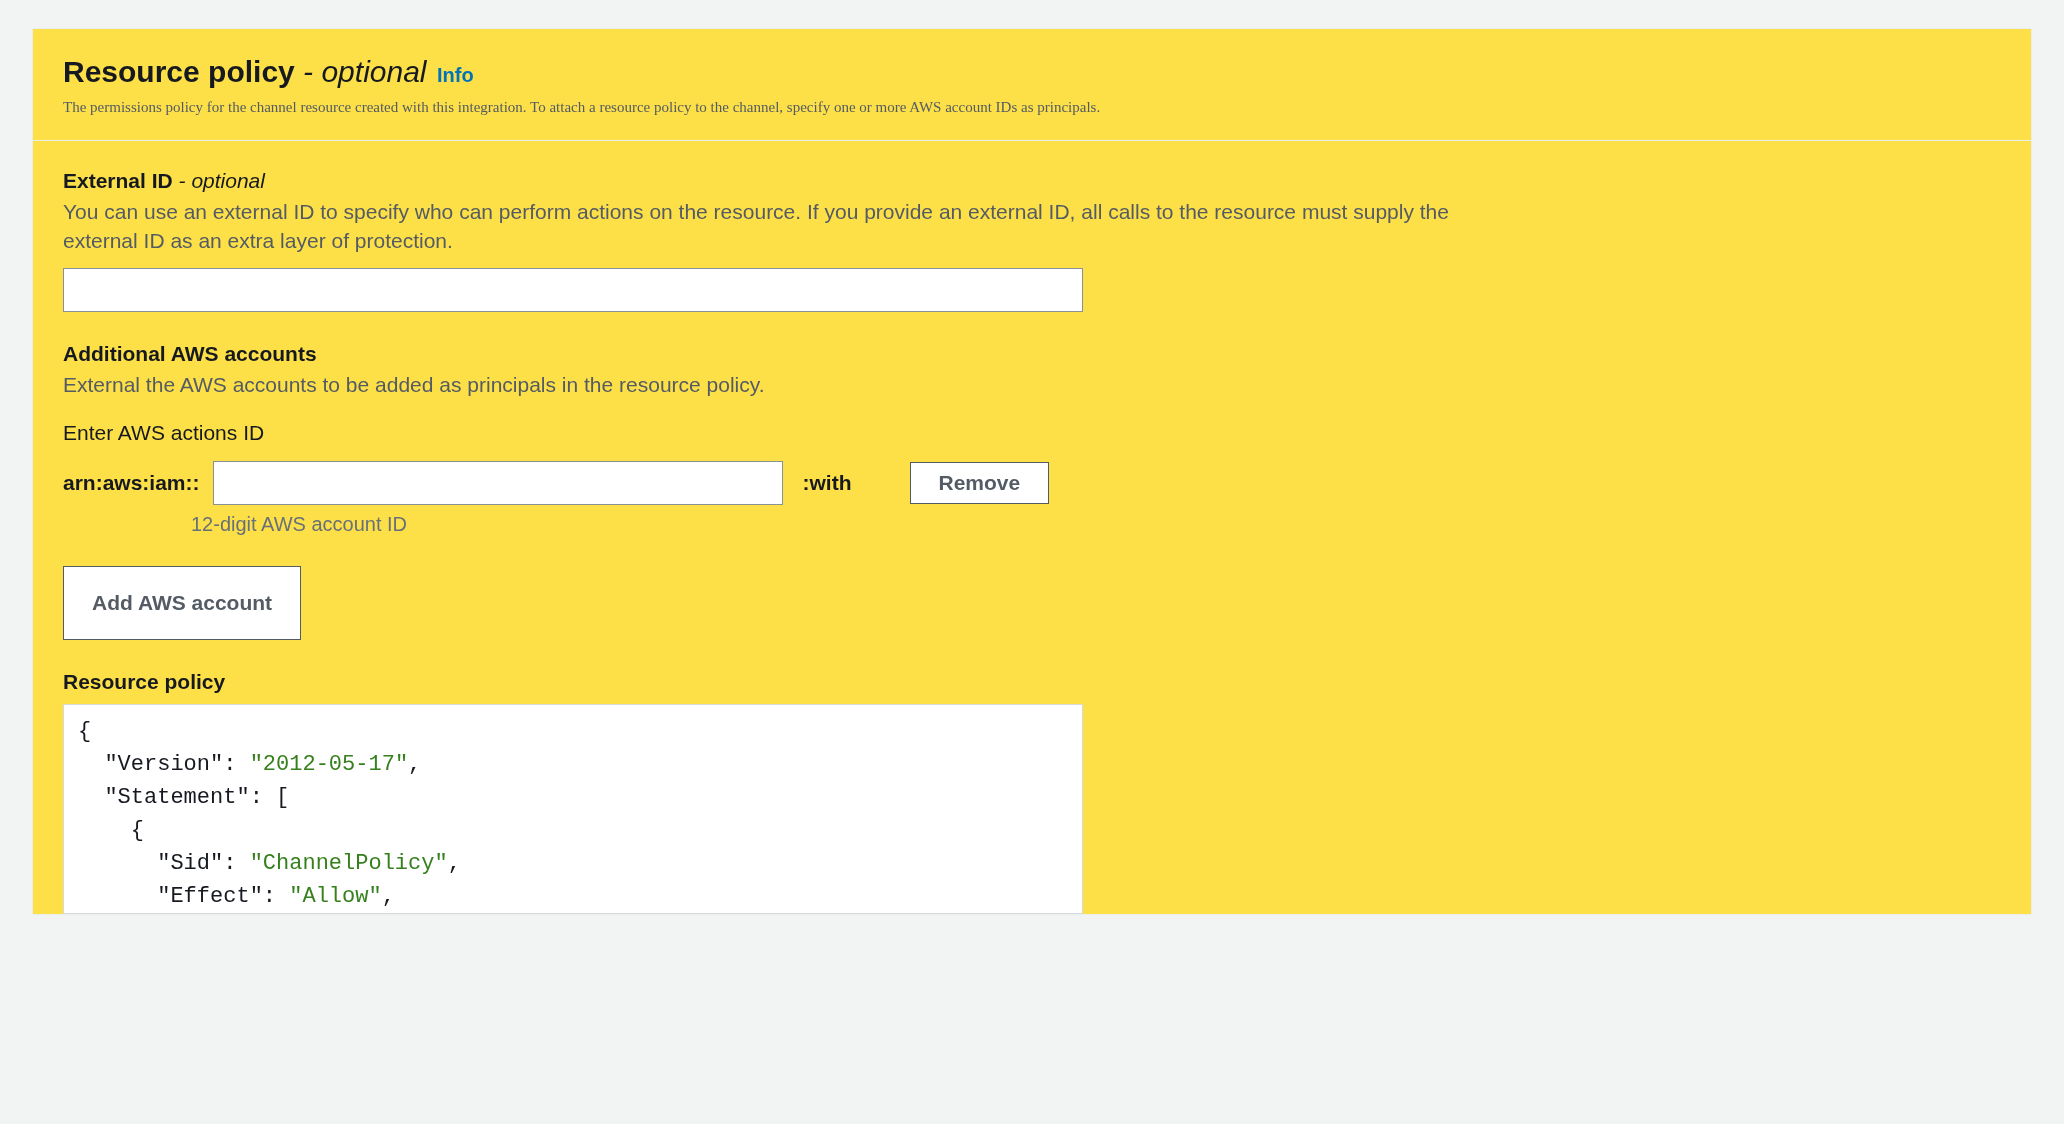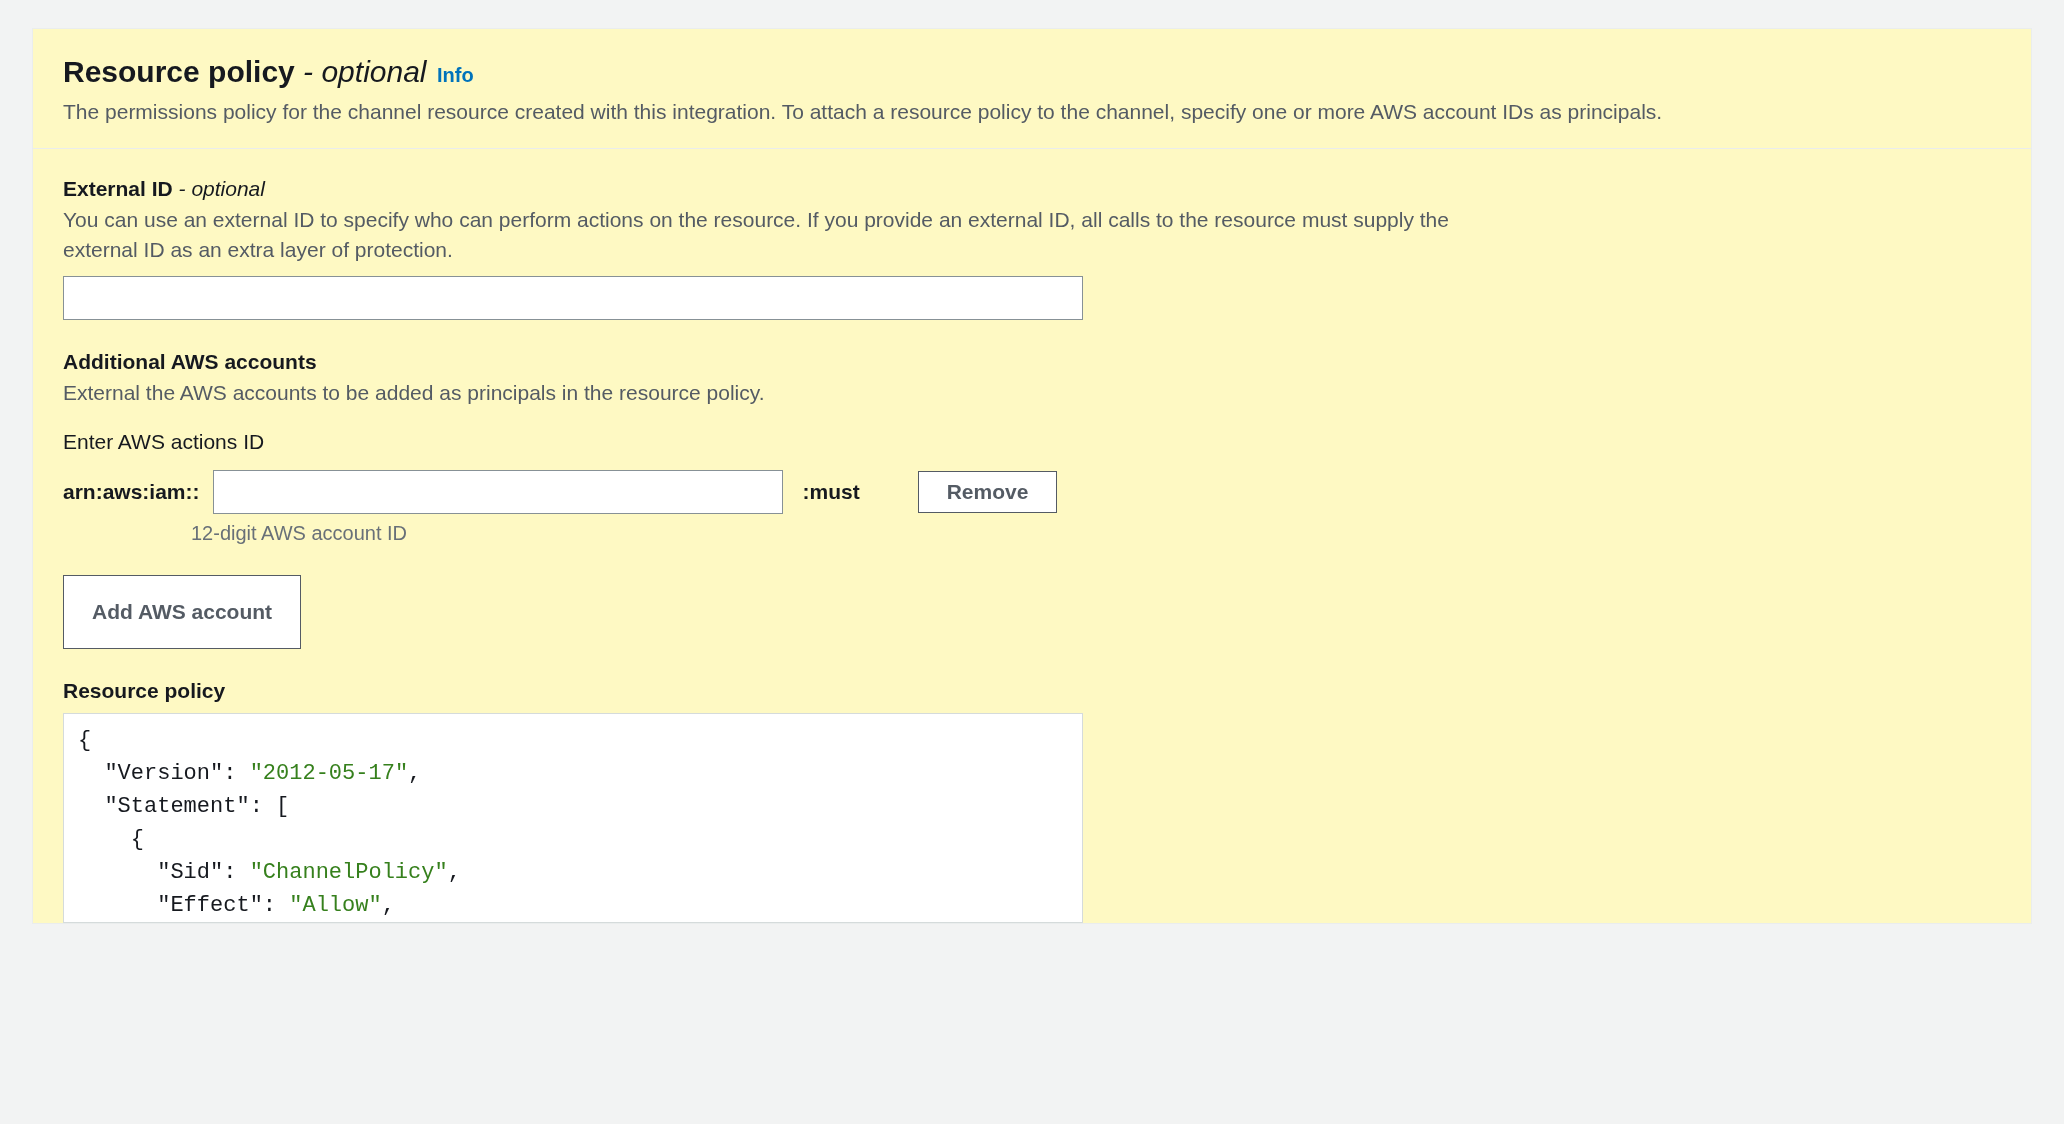--- a/index.html
+++ b/index.html
@@ -4,21 +4,21 @@
 <style>
   * { box-sizing: border-box; margin: 0; padding: 0; }
   body {
     font-family: "Amazon Ember", "Helvetica Neue", Arial, sans-serif;
     background: #f2f3f3;
     color: #16191f;
     padding: 0;
     width: 2064px;
   }
   .panel {
-    background: #fef9c3;
+    background: #fde047;
     border: 1px solid #eaeded;
     margin: 28px 32px 0 32px;
   }
   .panel-header {
     padding: 26px 30px 22px 30px;
     border-bottom: 1px solid #eaeded;
   }
   .panel-header h2 {
     font-size: 30px;
     font-weight: 700;
@@ -31,23 +31,24 @@
   .panel-header .info-link {
     color: #0073bb;
     font-size: 20px;
     font-weight: 700;
     margin-left: 6px;
     cursor: pointer;
     vertical-align: baseline;
   }
   .panel-header .desc {
     color: #545b64;
-    font-size: 21px;
+    font-size: 15px;
     margin-top: 8px;
     line-height: 1.4;
+    font-family: Liberation Serif, serif;
   }
   .panel-body {
     padding: 28px 30px 0 30px;
   }
   .field-label {
     font-size: 21px;
     font-weight: 700;
     color: #16191f;
   }
   .field-label .optional {
@@ -168,21 +169,21 @@
     </div>
 
     <div class="section-gap">
       <div class="field-label">Additional AWS accounts</div>
       <div class="field-desc">External the AWS accounts to be added as principals in the resource policy.</div>
       <div class="sub-label">Enter AWS actions ID</div>
 
       <div class="account-row">
         <span class="arn-prefix">arn:aws:iam::</span>
         <input class="account-input" type="text" value="" style="">
-        <span class="arn-suffix">:must</span>
+        <span class="arn-suffix">:with</span>
         <button class="remove-btn">Remove</button>
       </div>
       <div class="hint">12-digit AWS account ID</div>
 
       <button class="add-btn">Add AWS account</button>
 
       <div class="policy-label">Resource policy</div>
       <div class="code-box"><span class="tok-pun">{</span>
   <span class="tok-key">"Version"</span><span class="tok-pun">:</span> <span class="tok-str">"<span>2012-05-17</span>"</span><span class="tok-pun">,</span>
   <span class="tok-key">"Statement"</span><span class="tok-pun">:</span> <span class="tok-pun">[</span>

